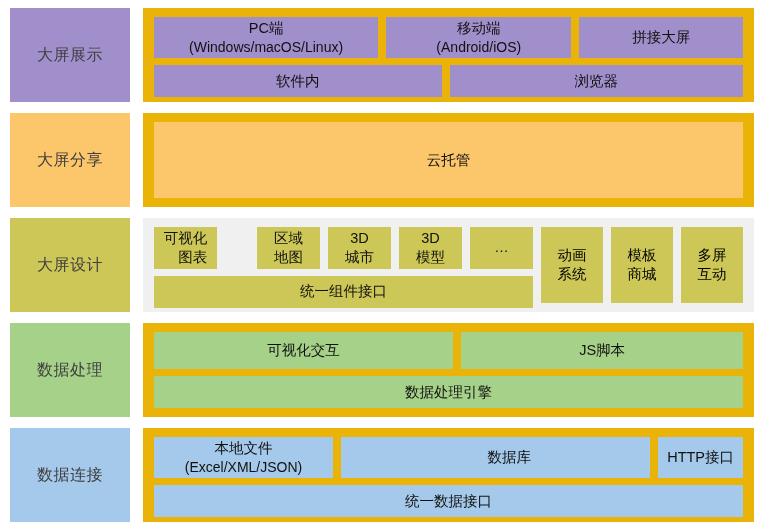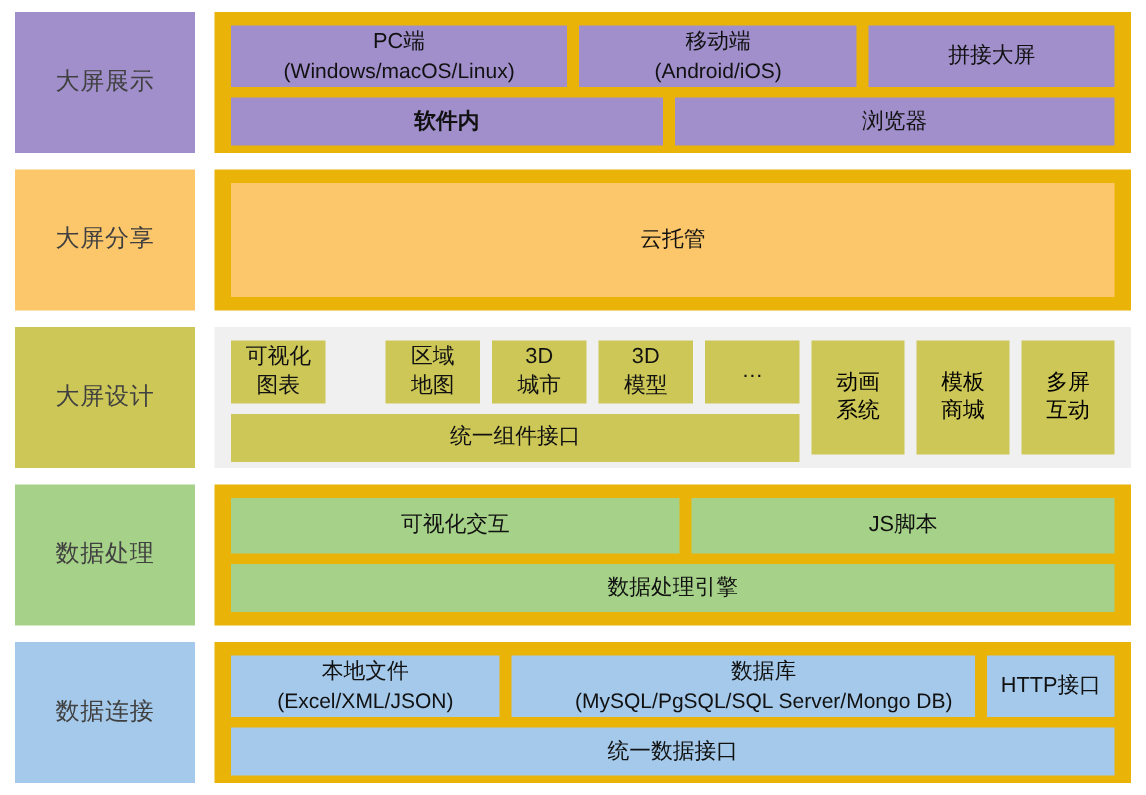--- a/index.html
+++ b/index.html
@@ -156,41 +156,41 @@
         </div>
         <div class="cell" style="flex:0.82 1 0;">
           <div>
             <span>移动端</span>
             <span class="sub">(Android/iOS)</span>
           </div>
         </div>
         <div class="cell" style="flex:0.72 1 0;">拼接大屏</div>
       </div>
       <div class="panel-line bottom">
-        <div class="cell" style="flex:1 1 0;font-weight:bold;">软件内</div>
+        <div class="cell" style="flex:1 1 0;">软件内</div>
         <div class="cell" style="flex:1.02 1 0;">浏览器</div>
       </div>
     </div>
   </div>
 
   <div class="layer-row c-share">
     <div class="layer-label">大屏分享</div>
     <div class="layer-panel">
       <div class="panel-line top">
         <div class="cell" style="flex:1.1 1 0;">云托管</div>
       </div>
     </div>
   </div>
 
   <div class="layer-row c-design">
     <div class="layer-label">大屏设计</div>
     <div class="split-panel">
       <div class="split-left">
         <div class="components">
-          <div class="cell" style="flex:1 1 0;">
+          <div class="cell" style="flex:1 1 0;text-align:right;">
             <div>
               <span>可视化</span><br>
               <span>图表</span>
             </div>
           </div>
           <div class="cell" style="flex:1 1 0;margin-left:32px;">
             <div>
               <span>区域</span><br>
               <span>地图</span>
             </div>
@@ -255,21 +255,20 @@
       <div class="panel-line top">
         <div class="cell" style="flex:0.78 1 0;">
           <div>
             <span>本地文件</span>
             <span class="sub">(Excel/XML/JSON)</span>
           </div>
         </div>
         <div class="cell" style="flex:1.25 1 0;padding-left:31px;">
           <div>
             <span>数据库</span>
-            <span class="sub">(MySQL/PgSQL/SQL Server/Mongo DB)</span>
           </div>
         </div>
         <div class="cell" style="flex:0.35 1 0;">HTTP接口</div>
       </div>
       <div class="panel-line bottom">
         <div class="cell" style="flex:1 1 0;">统一数据接口</div>
       </div>
     </div>
   </div>
 

